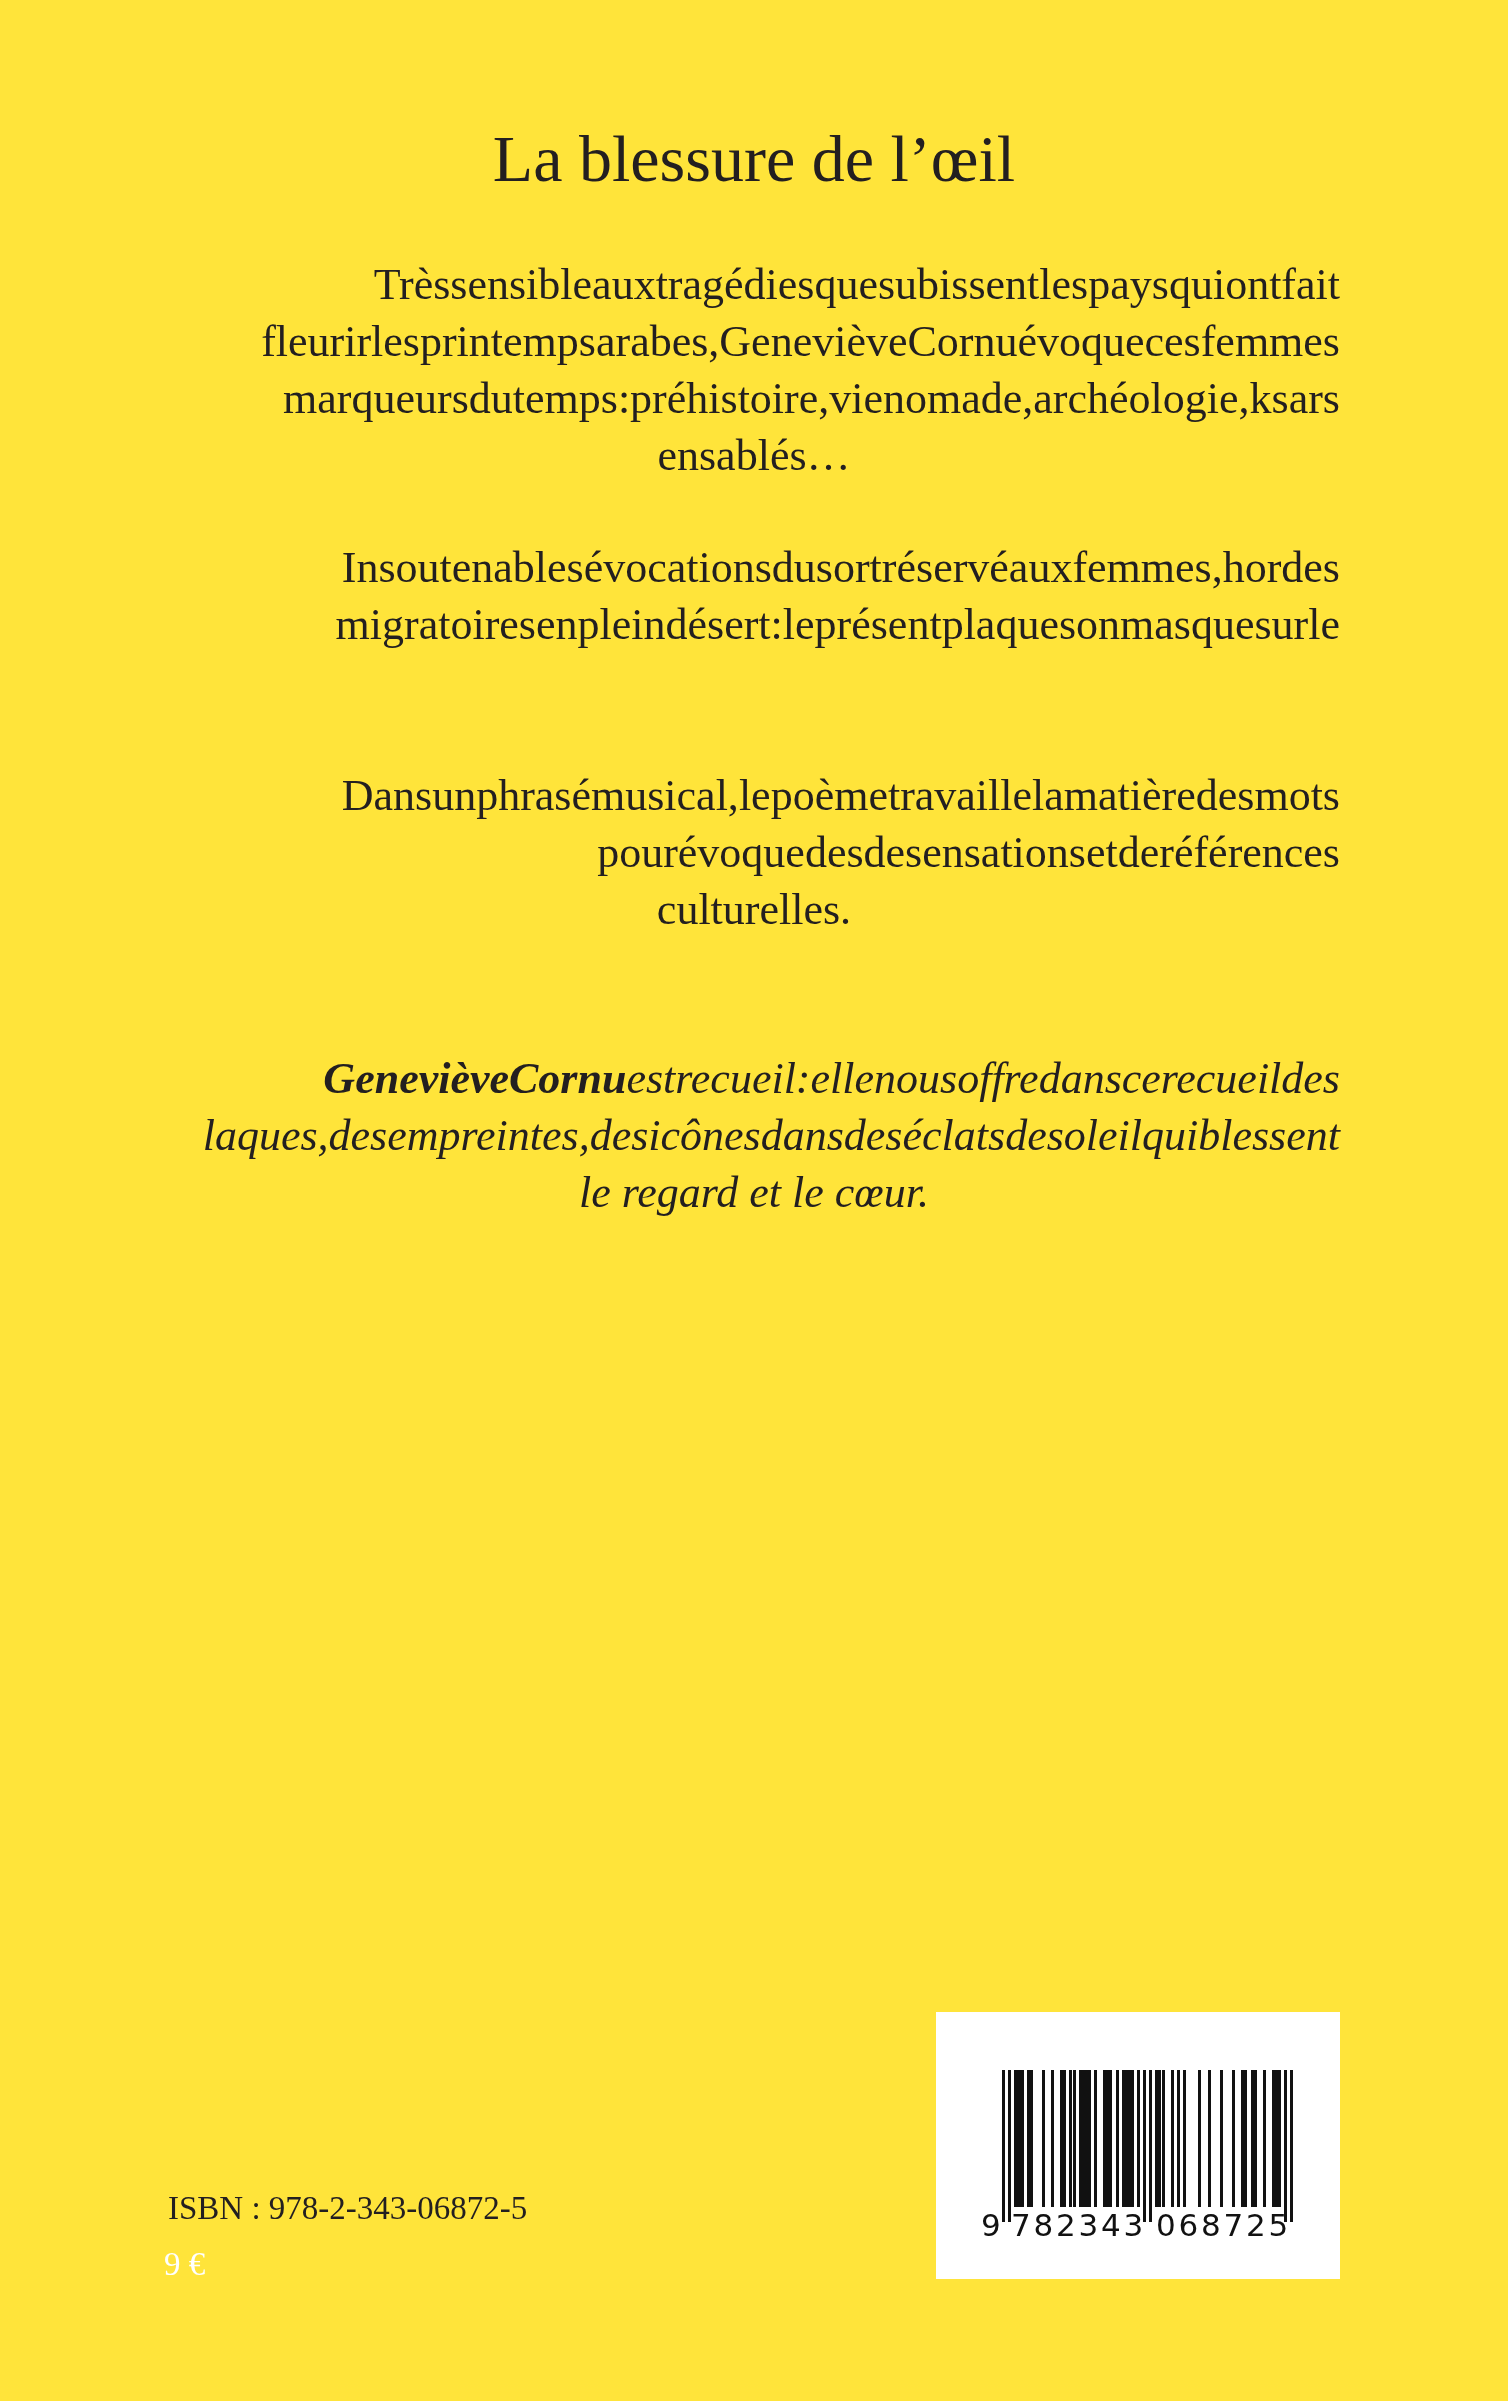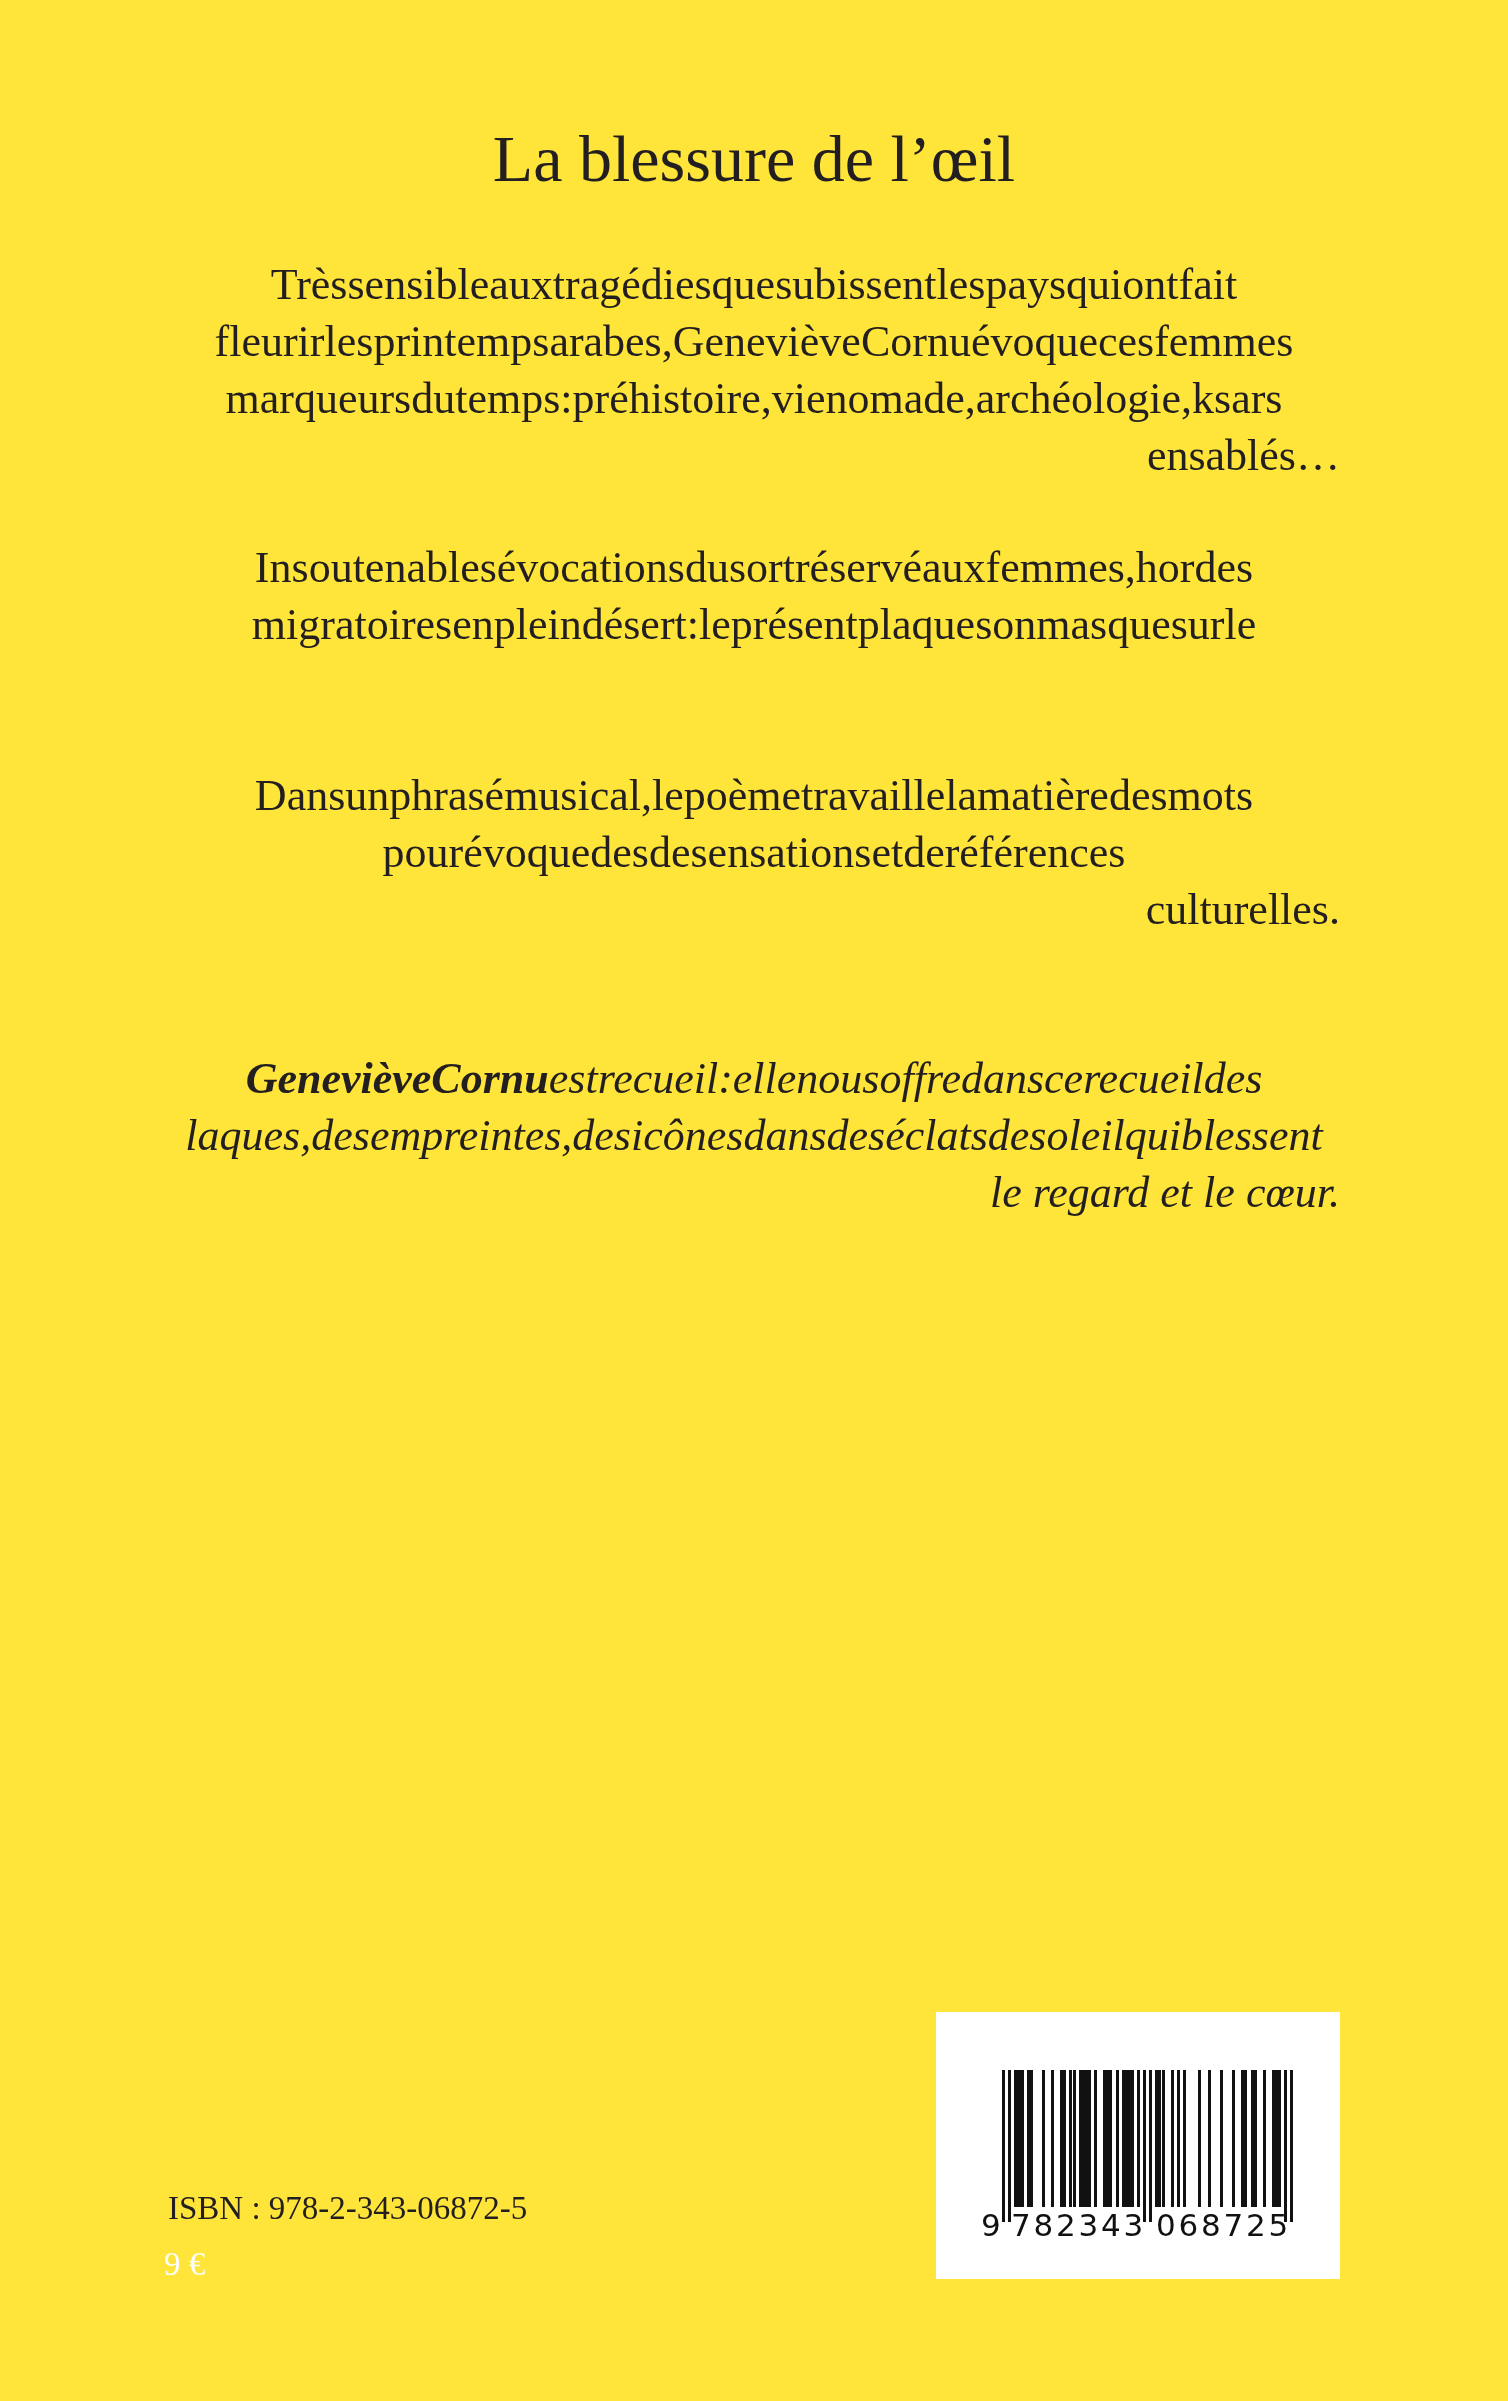--- a/index.html
+++ b/index.html
@@ -8,23 +8,23 @@
     background: #FFE43A; color: #231F20;
     font-family: "Liberation Serif", "DejaVu Serif", serif;
   }
   .title {
     position: absolute; left: 0; width: 1508px; top: 121px;
     text-align: center; font-size: 66px; line-height: 76px; margin: 0; font-weight: normal;
   }
   .text-block { position: absolute; left: 168px; width: 1172px; }
   .line {
     font-size: 44px; line-height: 57px; height: 57px; white-space: nowrap;
-    display: flex; justify-content: center;
-  }
-  .line.last { justify-content: flex-end; }
+    display: flex; justify-content: flex-end;
+  }
+  .line.last { justify-content: center; }
   .line.last span + span { margin-left: 0.25em; }
   .italic { font-style: italic; }
   .bold { font-weight: bold; }
   .barcode-box {
     position: absolute; left: 936px; top: 2012px; width: 404px; height: 267px; background: #ffffff;
   }
   .bars { position: absolute; left: 66px; top: 58px; height: 152px; width: 291px; }
   .bar { position: absolute; top: 0; background: #111; }
   .bar-digits {
     position: absolute; top: 194px; font-family: "DejaVu Sans", sans-serif;

